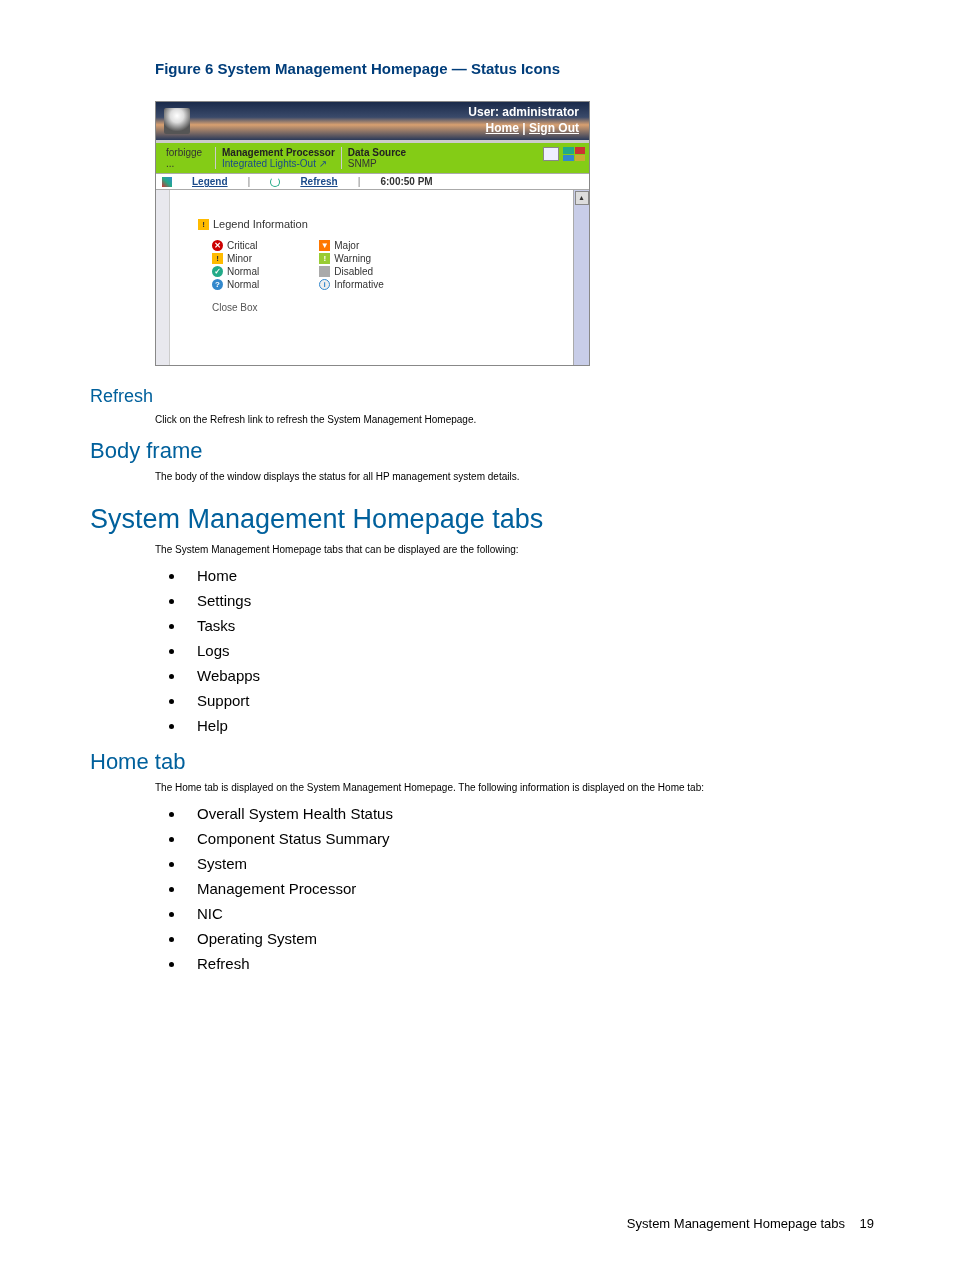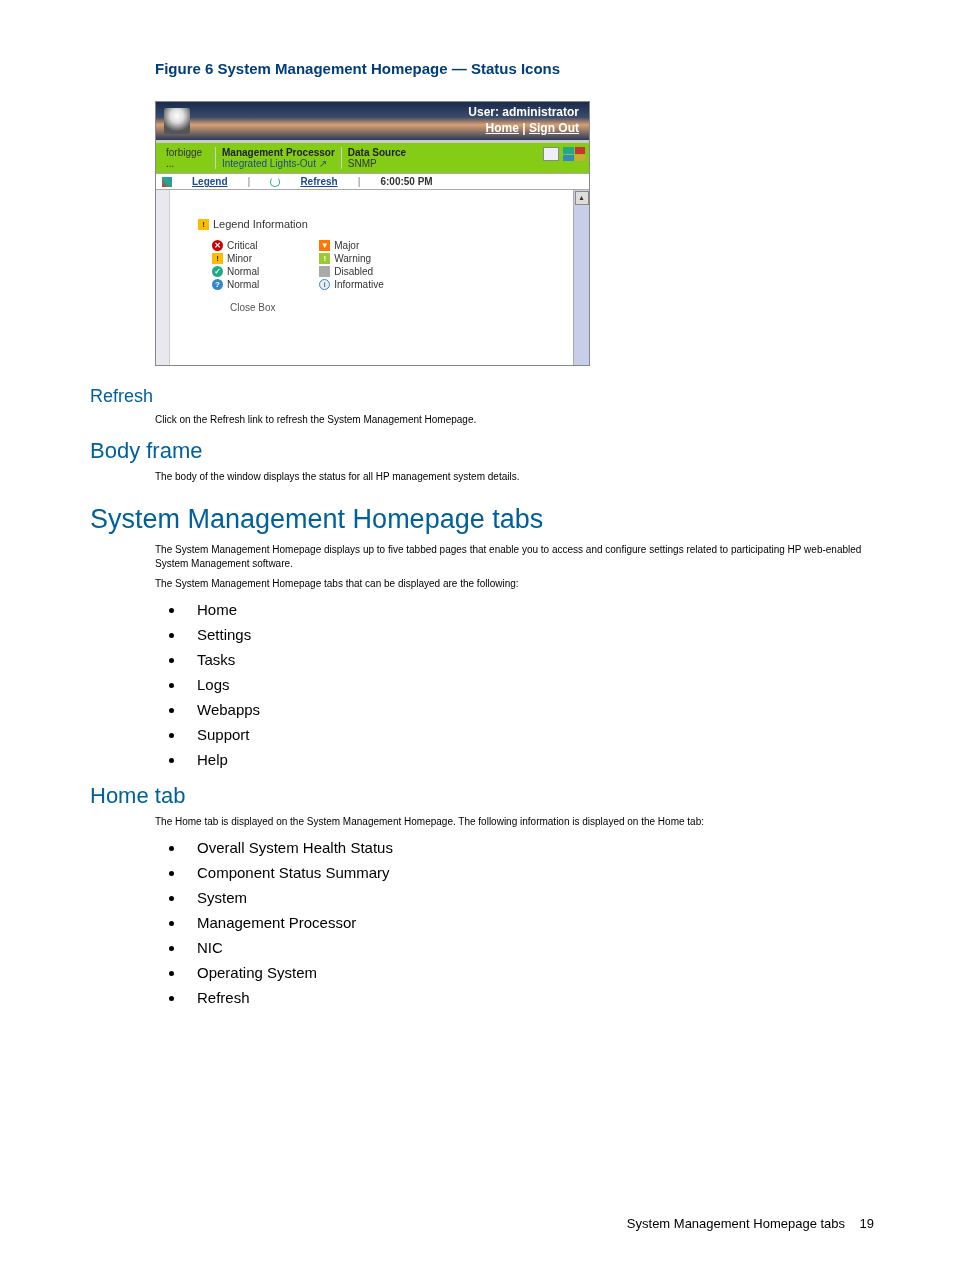--- a/index.html
+++ b/index.html
@@ -100,21 +100,21 @@
     background:#c8cde8;
     border-left:1px solid #aaa;
     display:flex; flex-direction:column; align-items:center;
     padding-top:1px;
   }
   .ss-scroll-arrow { width:14px; height:14px; background:#ddd; border:1px solid #888; font-size:8px; text-align:center; line-height:12px; color:#333;}
   .ss-legend-title { margin-bottom:10px; display:flex; align-items:center; gap:4px;}
   .ss-legend-cols { display:flex; gap:60px; margin-left:14px; margin-bottom:12px;}
   .ss-legend-col { display:flex; flex-direction:column; gap:2px; font-size:10px;}
   .ss-legend-row { display:flex; align-items:center; gap:4px;}
-  .ss-close { color:#555; margin-left:32px; font-size:10px;}
+  .ss-close { color:#555; margin-left:14px; font-size:10px;}
   .lg-ico { width:11px; height:11px; display:inline-flex; align-items:center; justify-content:center; border-radius:50%; font-size:8px; color:#fff; font-weight:bold;}
   .lg-critical { background:#c00;}
   .lg-minor { background:#fb0; color:#333; border-radius:0; }
   .lg-normal { background:#2a8;}
   .lg-unknown { background:#38c;}
   .lg-major { background:#f70; border-radius:0;}
   .lg-warning { background:#9c3; border-radius:0;}
   .lg-disabled { background:#aaa; border-radius:0;}
   .lg-info { background:#eee; color:#38c; border:1px solid #38c;}
 
@@ -260,21 +260,20 @@
     </div>
   </div>
 
   <div class="h3">Refresh</div>
   <p class="body-p">Click on the Refresh link to refresh the System Management Homepage.</p>
 
   <div class="h2">Body frame</div>
   <p class="body-p">The body of the window displays the status for all HP management system details.</p>
 
   <div class="h1">System Management Homepage tabs</div>
-  <p class="body-p">The System Management Homepage displays up to five tabbed pages that enable you to access and configure settings related to participating HP web-enabled System Management software.</p>
   <p class="body-p">The System Management Homepage tabs that can be displayed are the following:</p>
   <ul class="doclist">
     <li>Home</li>
     <li>Settings</li>
     <li>Tasks</li>
     <li>Logs</li>
     <li>Webapps</li>
     <li>Support</li>
     <li>Help</li>
   </ul>

